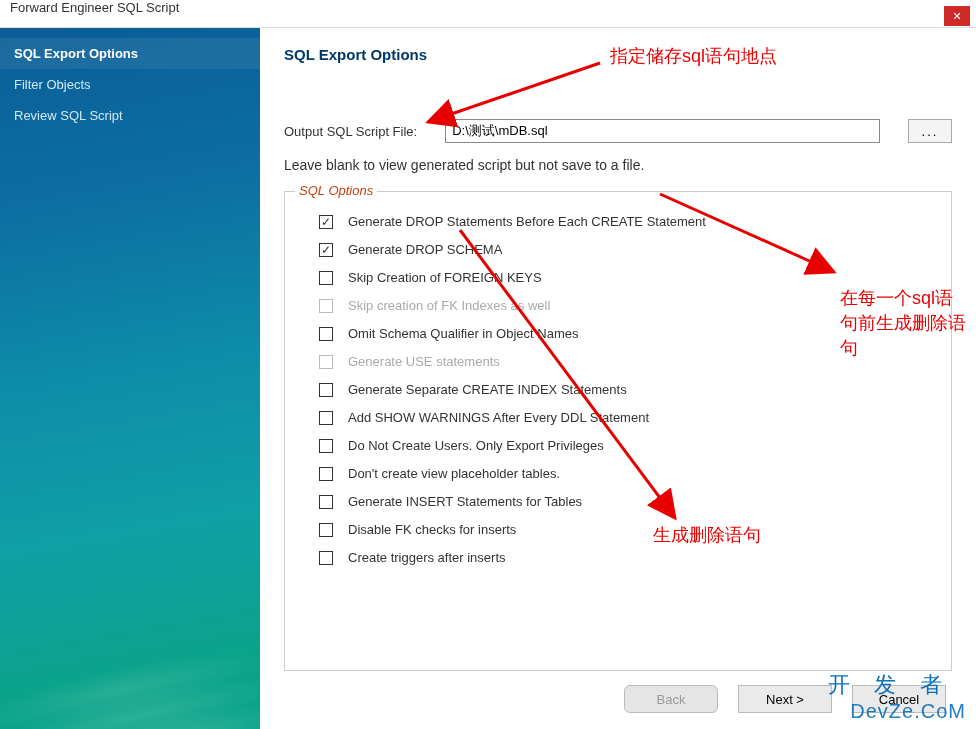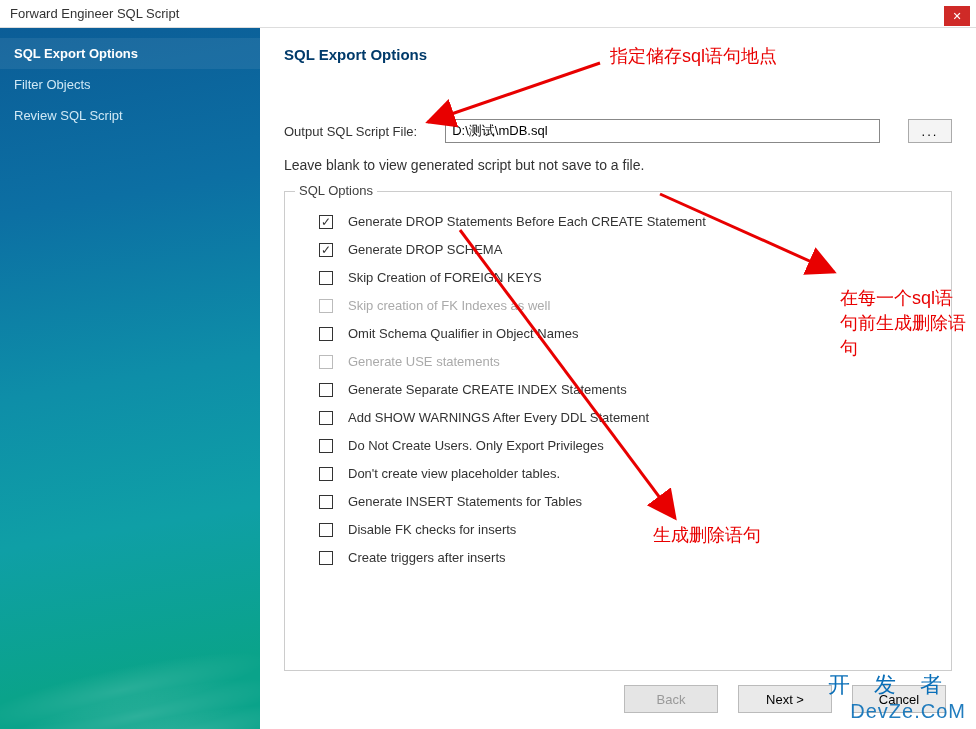--- a/index.html
+++ b/index.html
@@ -1,45 +1,45 @@
 <!DOCTYPE html>
 <html><head>
   <meta charset="utf-8">
   <style>
     * { margin: 0; padding: 0; box-sizing: border-box; font-family: "Segoe UI", Tahoma, sans-serif; }
     body { width: 976px; height: 729px; background: #fff; overflow: hidden; position: relative; }
-    .titlebar { height: 28px; display: flex; align-items: center; padding-left: 10px; font-size: 13px; color: #333; border-bottom: 1px solid #ddd; }
+    .titlebar { height: 28px; display: flex; align-items: flex-start; padding-left: 10px; font-size: 13px; color: #333; border-bottom: 1px solid #ddd; }
     .close-btn { position: absolute; top: 6px; right: 6px; width: 26px; height: 20px; background: #cf2a27; color: #fff; display: flex; align-items: center; justify-content: center; font-size: 11px; cursor: pointer; }
     .main { display: flex; height: calc(100% - 28px); }
     .sidebar { width: 260px; background: linear-gradient(170deg, #0b5d97 0%, #0c6fa3 25%, #0e8ea8 50%, #0f9fa6 70%, #0aa38a 90%); color: #fff; padding-top: 10px; position: relative; overflow: hidden; }
     .sidebar::after { content: ""; position: absolute; left: -60px; bottom: -40px; width: 380px; height: 240px; background:
       radial-gradient(ellipse 60% 14% at 50% 90%, rgba(255,255,255,0.18) 0%, rgba(255,255,255,0) 65%),
       radial-gradient(ellipse 60% 14% at 48% 78%, rgba(255,255,255,0.14) 0%, rgba(255,255,255,0) 65%),
       radial-gradient(ellipse 60% 14% at 46% 66%, rgba(255,255,255,0.12) 0%, rgba(255,255,255,0) 65%);
       transform: rotate(-12deg); pointer-events: none; }
     .side-item { padding: 8px 14px; font-size: 13px; cursor: pointer; }
     .side-item.active { font-weight: 700; background: rgba(255,255,255,0.07); }
     .side-item.dim { color: #cfe8f5; }
     .content { flex: 1; padding: 18px 24px 12px 24px; position: relative; display: flex; flex-direction: column; }
     .heading { color: #003a6a; font-weight: 700; font-size: 15px; margin-bottom: 16px; }
     .row-file { display: flex; align-items: center; gap: 28px; margin-bottom: 4px; }
     .row-file label { font-size: 13px; color: #333; white-space: nowrap; }
     .file-input { flex: 1; height: 24px; padding: 2px 6px; font-size: 13px; border: 1px solid #888; }
     .browse-btn { width: 44px; height: 24px; border: 1px solid #aaa; background: #f4f4f4; cursor: pointer; font-size: 13px; letter-spacing: 2px; }
     .hint { font-size: 14px; color: #333; text-align: left; padding: 10px 0 18px 0; }
     .fieldset { border: 1px solid #ccc; flex: 1; position: relative; padding: 22px 20px 12px 34px; }
-    .legend { position: absolute; top: -9px; left: 10px; background: #fff; padding: 0 4px; font-size: 13px; color: #404040; }
+    .legend { position: absolute; top: -9px; left: 10px; background: #fff; padding: 0 4px; font-size: 13px; color: #c2410c; font-style: italic; }
     .opt { display: flex; align-items: center; gap: 15px; margin-bottom: 13px; font-size: 13px; color: #333; }
     .opt.disabled { color: #aaa; }
     .chk { width: 14px; height: 14px; border: 1px solid #333; display: inline-flex; align-items: center; justify-content: center; background: #fff; cursor: pointer; }
     .opt.disabled .chk { border-color: #bbb; }
     .chk.checked::after { content: "✓"; font-size: 12px; line-height: 1; color: #333; }
     .footer { display: flex; justify-content: flex-end; gap: 20px; padding: 14px 6px 4px 0; }
     .btn { width: 94px; height: 28px; font-size: 13px; border: 1px solid #bbb; background: #eaeaea; cursor: pointer; }
-    .btn.dis { color: #999; background: #e5e5e5; }
+    .btn.dis { color: #999; background: #e5e5e5; border-radius: 6px; }
     .anno { position: absolute; color: #e80000; font-size: 18px; font-family: "Microsoft YaHei", sans-serif; line-height: 1.4; pointer-events: none; }
     svg.arrow { position: absolute; pointer-events: none; overflow: visible; }
     .watermark { position: absolute; right: 10px; bottom: 6px; text-align: right; pointer-events: none; }
     .watermark .wm1 { color: #0a6fb8; font-size: 22px; letter-spacing: 24px; font-family: "Microsoft YaHei", SimSun, sans-serif; }
     .watermark .wm2 { color: #0a6fb8; font-size: 20px; font-family: Arial, sans-serif; letter-spacing: 1px; opacity: 0.9; }
   </style>
 </head>
 <body>
 
 <div class="titlebar">

